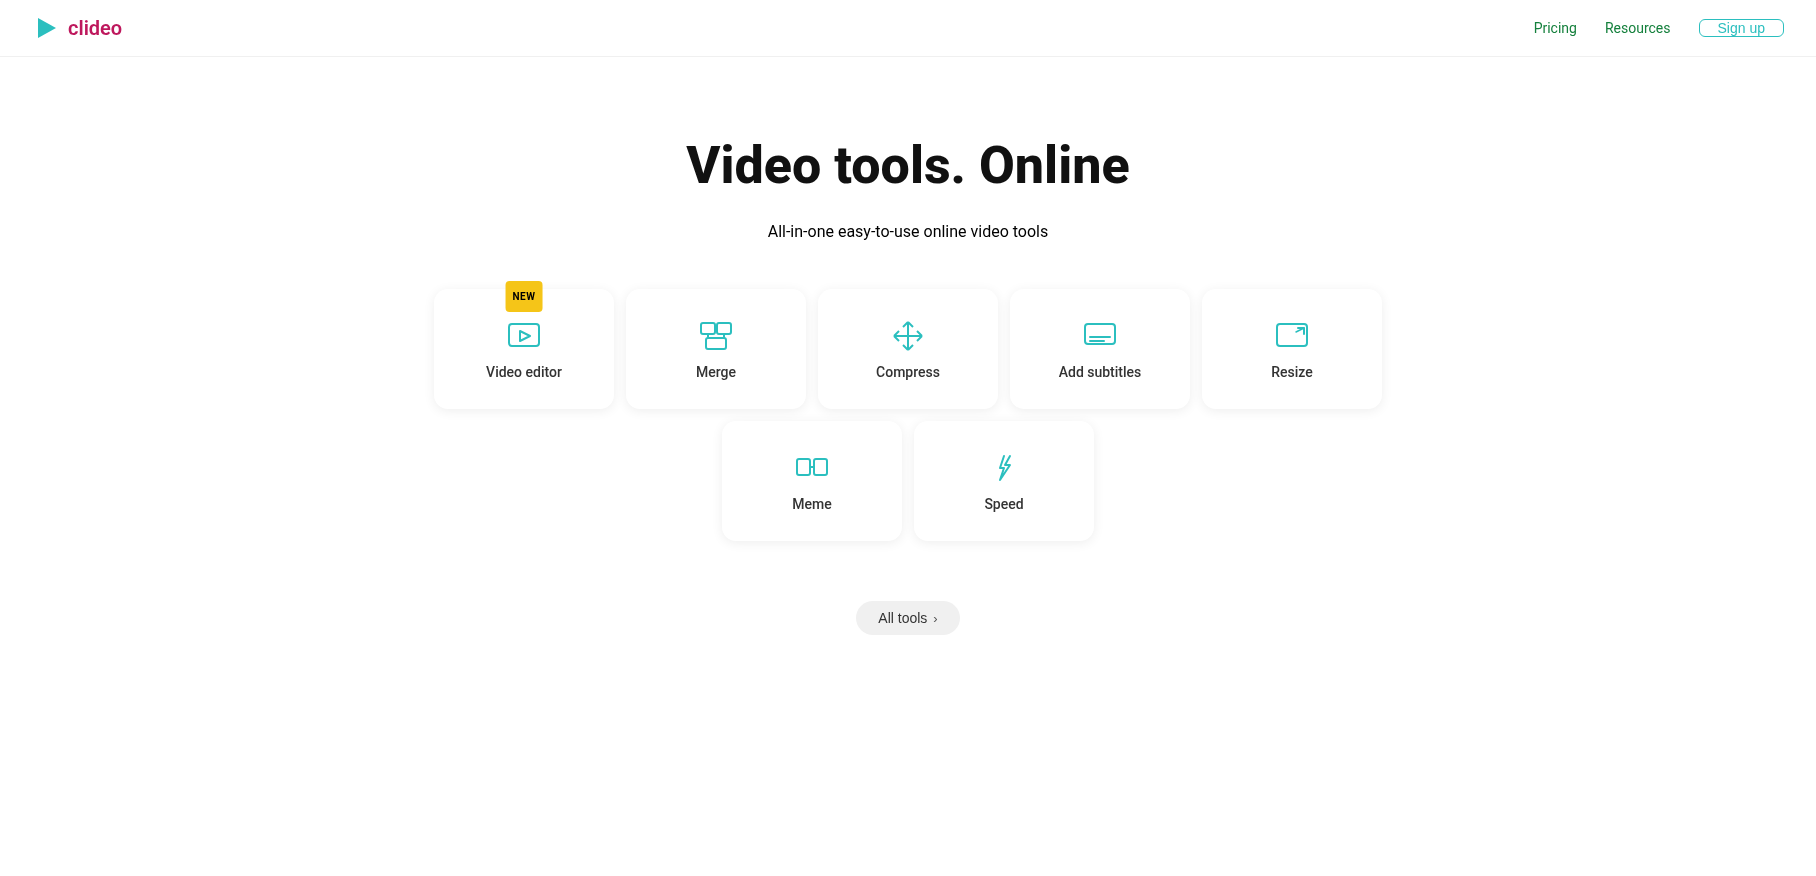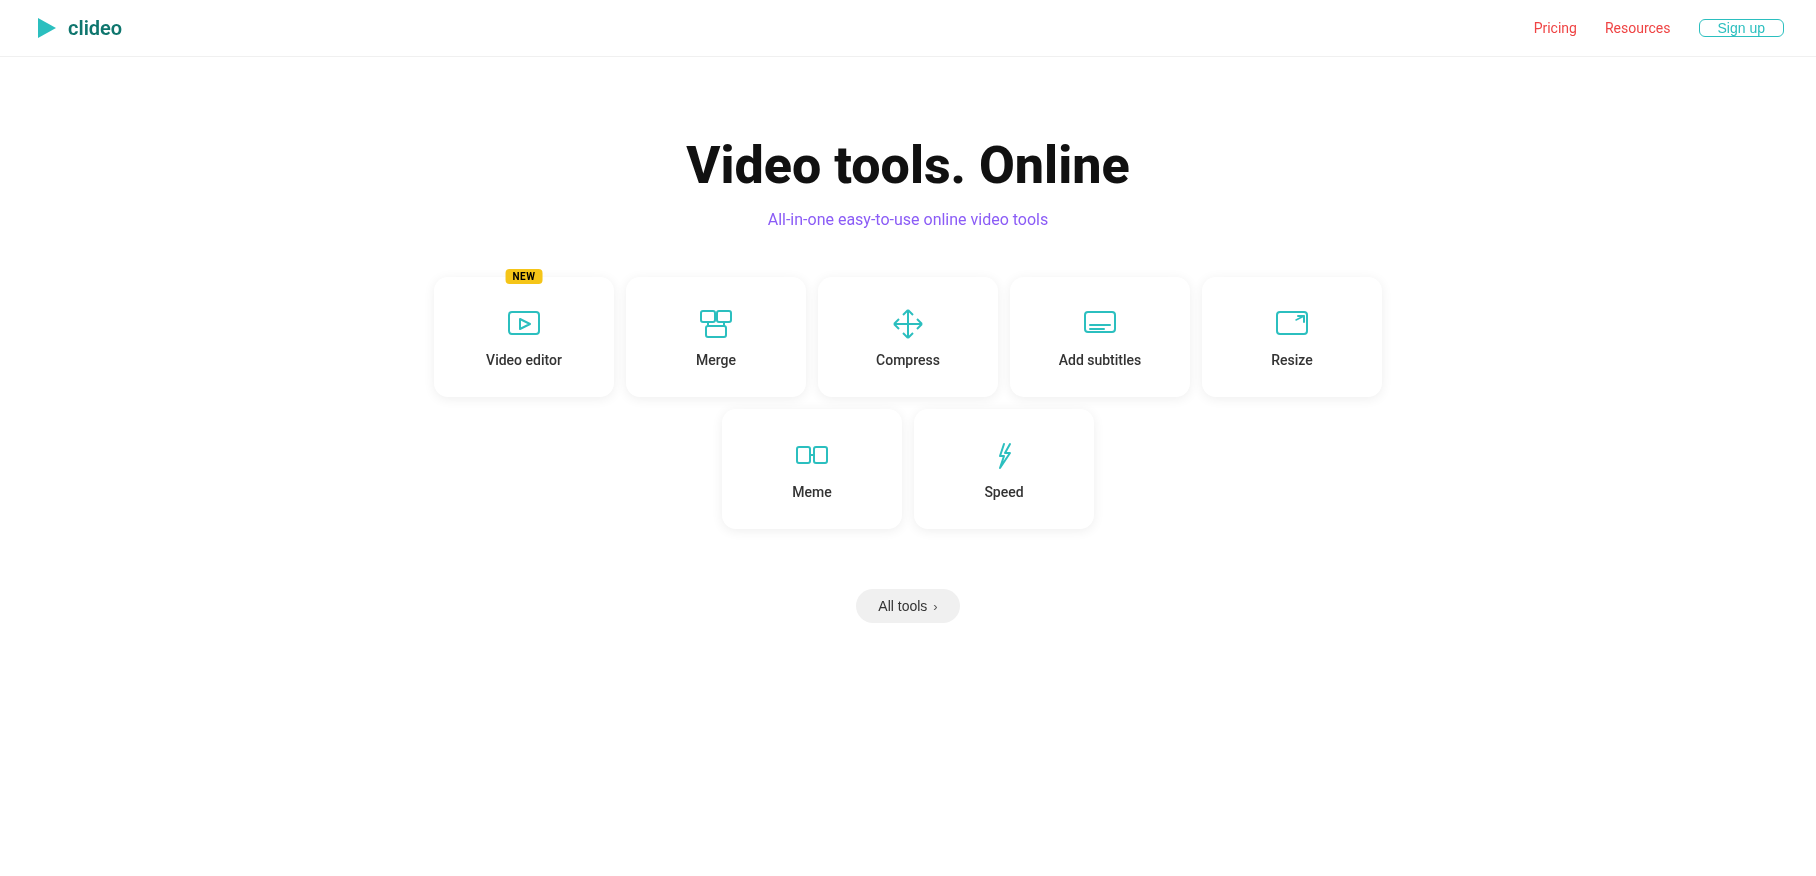--- a/index.html
+++ b/index.html
@@ -28,30 +28,30 @@
       gap: 8px;
       cursor: pointer;
     }
     .logo-icon {
       width: 28px;
       height: 28px;
     }
     .logo-text {
       font-size: 20px;
       font-weight: 600;
-      color: #0f766e;
+      color: #be185d;
     }
     nav {
       display: flex;
       align-items: center;
       gap: 28px;
     }
     .nav-link {
       font-size: 14px;
-      color: #ef4444;
+      color: #15803d;
       text-decoration: none;
       cursor: pointer;
     }
     .sign-up-btn {
       border: 1.5px solid #2bbfbf;
       color: #2bbfbf;
       background: transparent;
       padding: 0 18px;
       border-radius: 6px;
       font-size: 14px;
@@ -61,26 +61,26 @@
 
     
     .hero {
       text-align: center;
       padding: 80px 20px 40px;
     }
     .hero-title {
       font-size: 52px;
       font-weight: 800;
       color: #111;
-      margin-bottom: 16px;
+      margin-bottom: 28px;
       line-height: 1.1;
     }
     .hero-subtitle {
       font-size: 16px;
-      color: #8b5cf6;
+      color: #000000;
       margin-bottom: 48px;
     }
 
     
     .tools-section {
       display: flex;
       flex-direction: column;
       align-items: center;
       gap: 12px;
       padding: 0 20px;
@@ -123,21 +123,21 @@
     }
     .new-badge {
       position: absolute;
       top: -8px;
       left: 50%;
       transform: translateX(-50%);
       background: #f5c518;
       color: #000;
       font-size: 10px;
       font-weight: 700;
-      padding: 2px 7px;
+      padding: 10px 7px;
       border-radius: 4px;
       letter-spacing: 0.5px;
     }
 
     
     .all-tools-btn {
       display: flex;
       align-items: center;
       gap: 6px;
       margin-top: 32px;

